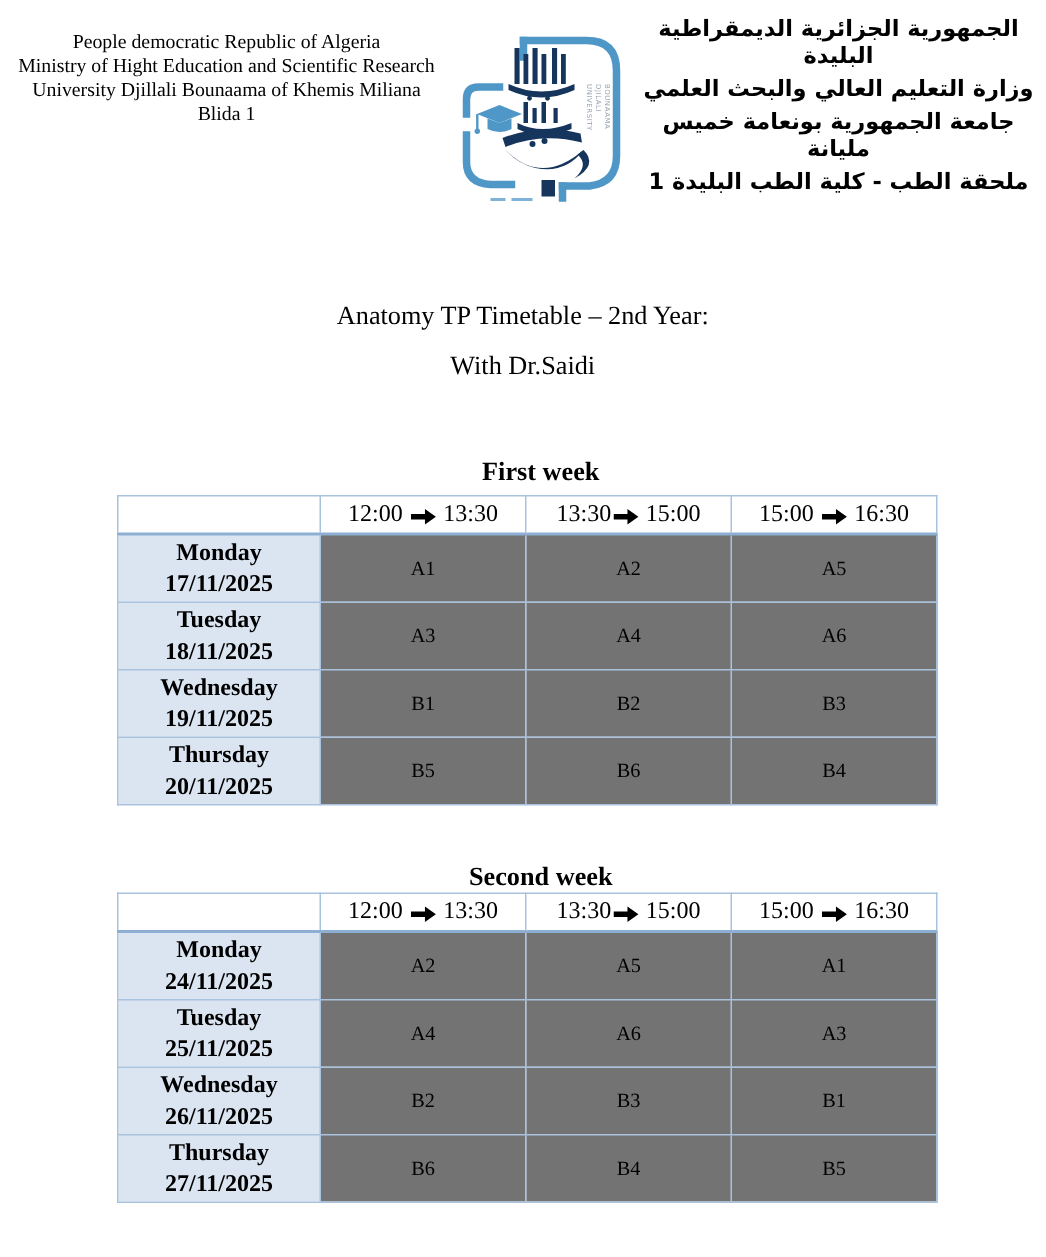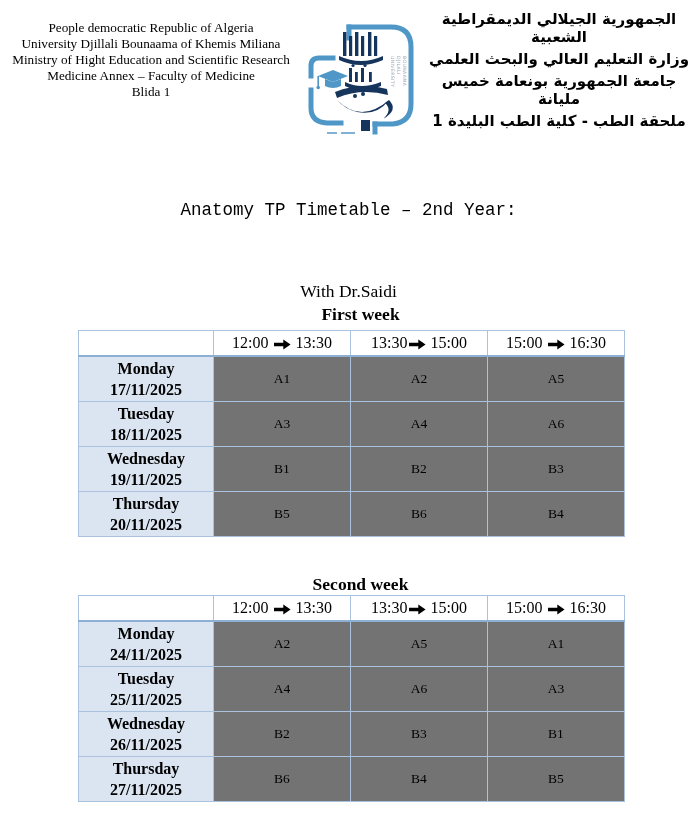--- a/index.html
+++ b/index.html
@@ -9,22 +9,22 @@
     overflow:hidden;
   }
   
   .hdr-en{position:absolute;left:6px;top:20px;width:290px;text-align:center;
     font-weight:normal;font-size:13.2px;line-height:15.9px;}
   .hdr-logo{position:absolute;left:303px;top:20px;width:118px;height:124px;}
   .hdr-ar{position:absolute;right:4px;top:12px;width:268px;direction:rtl;text-align:center;
     font-weight:bold;font-size:15px;font-family:"DejaVu Sans",sans-serif;}
   .ar-line{height:31px;display:flex;align-items:center;justify-content:center;}
   
-  .doc-title{position:absolute;top:200px;left:0;width:100%;text-align:center;font-size:17.5px;font-family:Liberation Mono, monospace;}
-  .doc-subtitle{position:absolute;top:233px;left:0;width:100%;text-align:center;font-size:17.5px;margin-top:48px;}
+  .doc-title{position:absolute;top:200px;left:0;width:100%;text-align:center;font-size:17.5px;}
+  .doc-subtitle{position:absolute;top:233px;left:0;width:100%;text-align:center;font-size:17.5px;}
   .week-heading{position:absolute;left:0;width:100%;text-align:center;
     font-size:17.5px;font-weight:bold;margin:12px;}
   #week0-heading{top:292px;}
   #week1-heading{top:562px;}
   
   table.tt{position:absolute;left:78px;width:546px;border-collapse:collapse;table-layout:fixed;}
   #week0-table{top:330px;}
   #week1-table{top:595px;}
   .tt th,.tt td{border:1px solid var(--border,#a9c2dd);padding:0;text-align:center;vertical-align:middle;}
   .tt tr.head-row th{height:24px;border-bottom:2px solid var(--border-strong,#8eafd4);background:#fff;}
@@ -37,23 +37,22 @@
   
   .logo-vtext{font-family:"DejaVu Sans",sans-serif;font-size:4.6px;letter-spacing:.4px;fill:#97a3b2;}
 </style>
 </head>
 <body>
 
 <div class="page" style="--day-bg: #dbe5f1; --border: #a9c2dd; --border-strong: #8eafd4; --text: #000000;">
 
   <div class="hdr-en" id="en-block">
       <div class="en-line">People democratic Republic of Algeria</div>
+      <div class="en-line">Ministry of Hight Education and Scientific Research</div>
       <div class="en-line">University Djillali Bounaama of Khemis Miliana</div>
-      <div class="en-line">Ministry of Hight Education and Scientific Research</div>
-      <div class="en-line">Medicine Annex – Faculty of Medicine</div>
       <div class="en-line">Blida 1</div>
     </div>
 
   <div class="hdr-logo">
     <svg width="118" height="124" viewBox="0 0 118 124">
 
       <g stroke="#4f97c6" stroke-width="5" fill="none" stroke-linecap="square">
         <path d="M46 7 H88 Q108 7 108 27 V84 Q108 102 90 104 H72"></path>
         <path d="M46 7 V18"></path>
         <path d="M30 38 H16 Q8 38 8 46 V56"></path>
@@ -96,21 +95,21 @@
       <text class="logo-vtext" transform="translate(100 36) rotate(90)">BOUNAAMA</text>
 
       <g fill="#7fb2d6">
         <rect x="38" y="112" width="14" height="2"></rect>
         <rect x="24" y="112" width="10" height="2"></rect>
       </g>
     </svg>
   </div>
 
   <div class="hdr-ar" id="ar-block">
-      <div class="ar-line">الجمهورية الجيلالي الديمقراطية الشعبية</div>
+      <div class="ar-line">الجمهورية الجزائرية الديمقراطية البليدة</div>
       <div class="ar-line">وزارة التعليم العالي والبحث العلمي</div>
       <div class="ar-line">جامعة الجمهورية بونعامة خميس مليانة</div>
       <div class="ar-line">ملحقة الطب - كلية الطب البليدة 1</div>
     </div>
 
   <div class="doc-title">Anatomy TP Timetable – 2nd Year:</div>
   <div class="doc-subtitle">With Dr.Saidi</div>
 
   <h2 class="week-heading" id="week0-heading">First week</h2>
   <table class="tt" id="week0-table">

